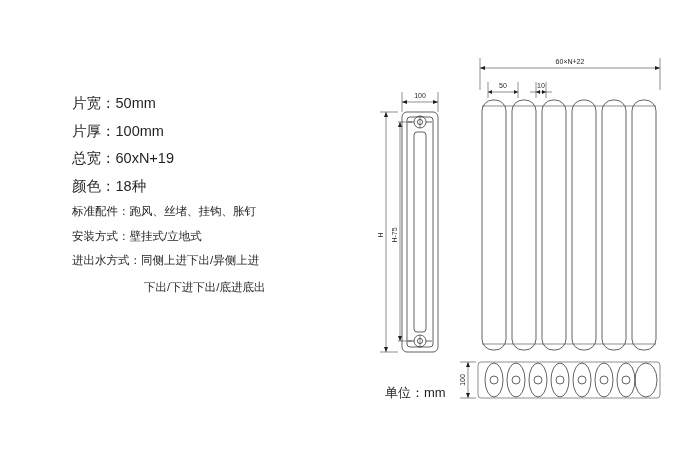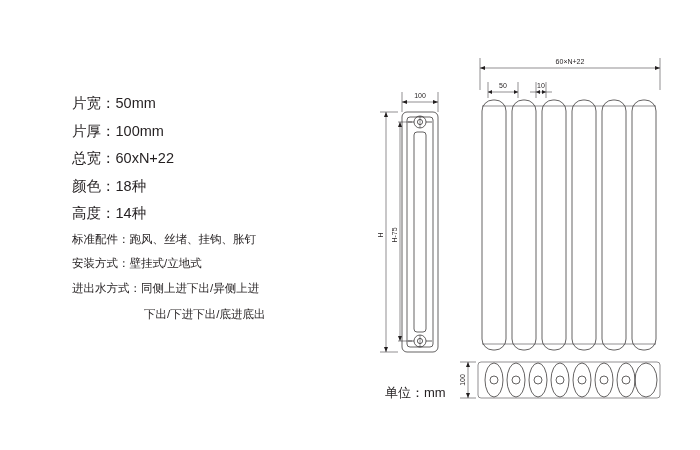--- a/index.html
+++ b/index.html
@@ -83,30 +83,27 @@
 
     <div class="spec-row big">
       <span class="spec-label">片宽：</span><span class="spec-value">50mm</span>
     </div>
 
     <div class="spec-row big">
       <span class="spec-label">片厚：</span><span class="spec-value">100mm</span>
     </div>
 
     <div class="spec-row big">
-      <span class="spec-label">总宽：</span><span class="spec-value">60xN+22</span>
+      <span class="spec-label">总宽：</span><span class="spec-value">60xN+19</span>
     </div>
 
     <div class="spec-row big">
       <span class="spec-label">颜色：</span><span class="spec-value">18种</span>
     </div>
 
-    <div class="spec-row big">
-      <span class="spec-label">高度：</span><span class="spec-value">14种</span>
-    </div>
 
 
     <div class="spec-row small">
       <span class="spec-label">标准配件：</span><span class="spec-value">跑风、丝堵、挂钩、胀钉</span>
     </div>
 
 
     <div class="spec-row small">
       <span class="spec-label">安装方式：</span><span class="spec-value">壁挂式/立地式</span>
     </div>

